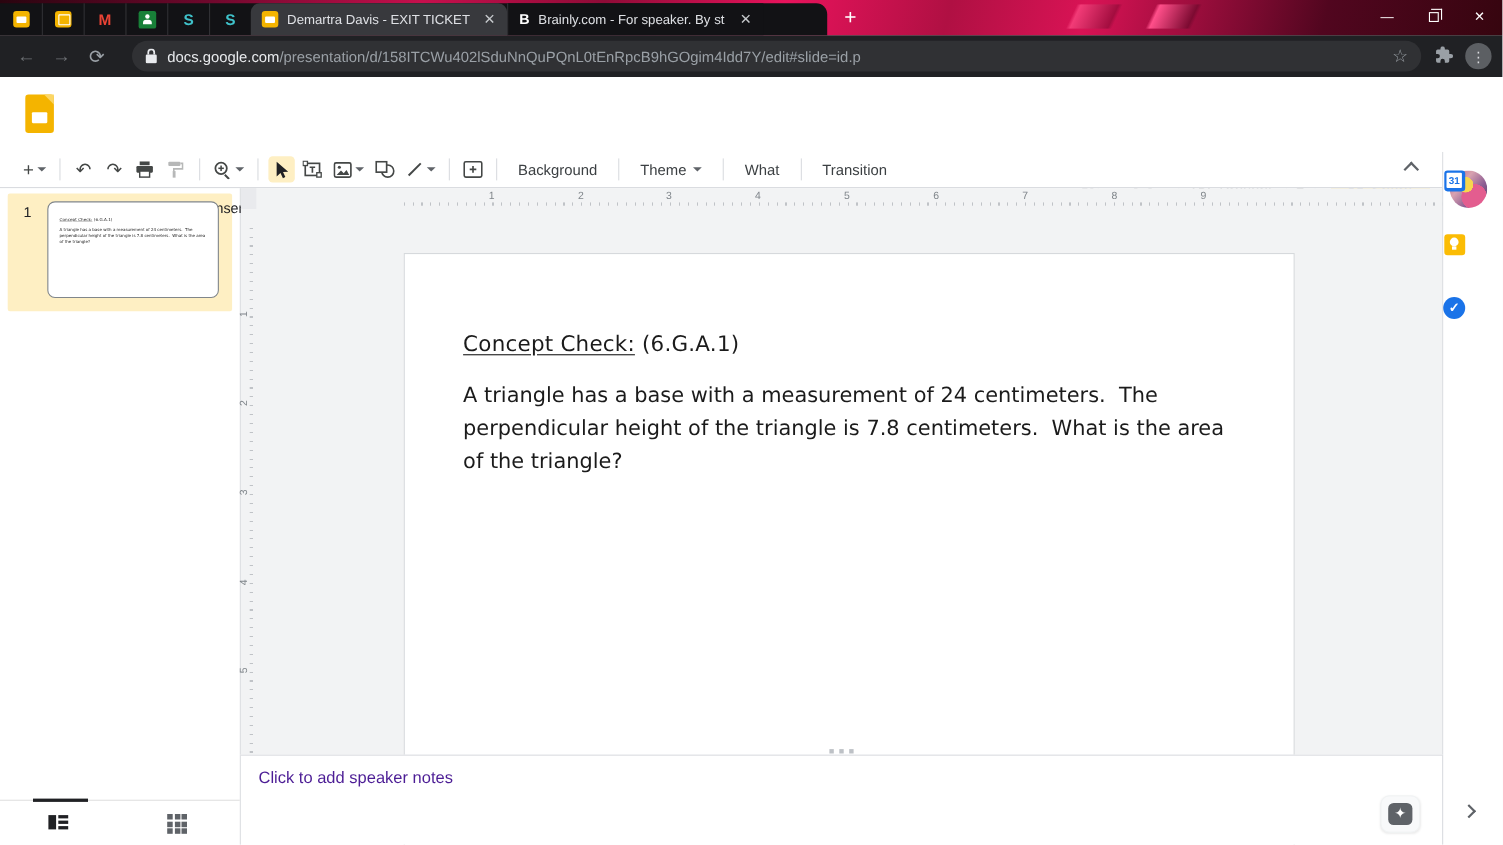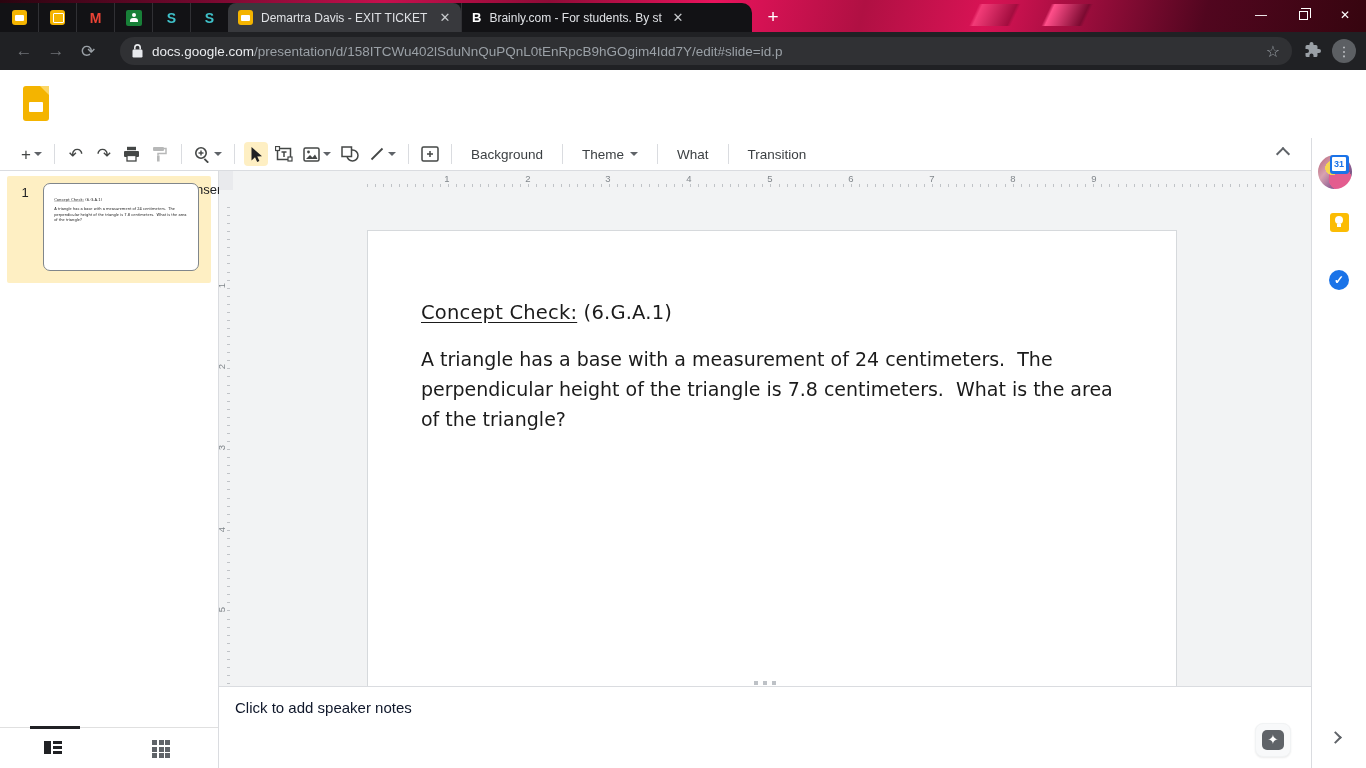--- a/index.html
+++ b/index.html
@@ -105,21 +105,21 @@
   .vruler .num{ position:absolute; left:0px; font-size:9.5px; color:#80868b; transform:rotate(-90deg); }
   .ruler-corner{ position:absolute; left:0; top:0; width:14px; height:19px; background:#e9eaed; }
   .page{ position:absolute; left:148px; top:36px; width:810px; height:559px; background:#fff; border:1px solid #d6d9dc;margin-top:23px; }
   .page-heading{ position:absolute; left:53px; top:70px; font-family:"DejaVu Sans", sans-serif; font-size:19.5px; color:#1b1b1b; letter-spacing:.2px; }
   .page-heading .u{ text-decoration:underline; text-underline-offset:3px; }
   .page-body{ position:absolute; left:53px; top:113px; width:706px; font-family:"DejaVu Sans", sans-serif; font-size:19px; line-height:30px; color:#1b1b1b; white-space:pre-wrap; }
   .notes-handle{ position:absolute; left:50%; bottom:1px; transform:translateX(-50%); display:flex; gap:5px; }
   .notes-handle i{ width:4px; height:4px; background:#bdc1c6; display:block; }
 
   
-  .right-rail{ width:55px; background:#fff; border-left:1px solid #dadce0; display:flex; flex-direction:column; align-items:center; padding-top:16px; gap:38px; }
+  .right-rail{ width:55px; background:#fff; border-left:1px solid #dadce0; display:flex; flex-direction:column; padding-top:16px; gap:38px; }
   .rail-icon{ width:20px; height:20px; display:flex; align-items:center; justify-content:center; }
   .cal-icon{ width:19px; height:19px; background:#1a73e8; border-radius:3px; display:flex; align-items:center; justify-content:center; position:relative;}
   .cal-icon::before{ content:""; position:absolute; inset:2.5px; background:#fff; border-radius:1px; }
   .cal-icon span{ position:relative; font-size:9px; font-weight:bold; color:#1a73e8; }
   .keep-icon{ width:19px; height:19px; background:#fbbc04; border-radius:3px; position:relative; }
   .keep-icon::before{ content:""; position:absolute; left:5.5px; top:3.5px; width:8px; height:8px; background:#fff; border-radius:50%; }
   .keep-icon::after{ content:""; position:absolute; left:7.5px; top:11px; width:4px; height:3.5px; background:#fff; }
   .tasks-icon{ width:20px; height:20px; background:#1a73e8; border-radius:50%; color:#fff; font-size:12px; font-weight:bold; display:flex; align-items:center; justify-content:center; }
 
   
@@ -128,21 +128,21 @@
   .view-bar{ position:absolute; left:0; right:0; top:41px; border-top:1px solid #e0e0e0; height:41px; }
   .view-indicator{ position:absolute; left:30px; top:-2px; width:50px; height:3px; background:#202124; }
   .viewmode{ position:absolute; top:12px; width:18px; height:16px; }
   .vm-film{ left:44px; }
   .vm-film i.block{ position:absolute; left:0; top:1px; width:7px; height:13px; background:#202124; }
   .vm-film i.l1,.vm-film i.l2,.vm-film i.l3{ position:absolute; left:9px; width:9px; height:3px; background:#202124; }
   .vm-film i.l1{top:1px} .vm-film i.l2{top:6px} .vm-film i.l3{top:11px}
   .vm-grid{ left:152px; display:grid; grid-template-columns:repeat(3,5px); grid-auto-rows:5px; gap:1.5px; }
   .vm-grid i{ background:#5f6368; }
   .notes-area{ flex:1; border-top:1px solid #dadce0; position:relative; background:#fff; }
-  .notes-placeholder{ position:absolute; left:16px; top:12px; font-size:15px; color:#0f172a; }
+  .notes-placeholder{ position:absolute; left:16px; top:12px; font-size:15px; color:#4c1d95; }
   .explore-btn{ position:absolute; right:20px; bottom:11px; width:36px; height:34px; background:#f8f9fa; border:1px solid #f1f3f4; border-radius:8px; display:flex; align-items:center; justify-content:center; box-shadow:0 1px 2px rgba(0,0,0,.08); }
   .explore-glyph{ width:22px; height:20px; background:#5f6368; border-radius:5px; color:#fff; font-size:13px; line-height:20px; text-align:center; }
   .bottom-right{ width:55px; border-left:1px solid #dadce0; position:relative; }
   .panel-chevron{ position:absolute; left:18px; top:46px; width:10px; height:10px; }
   .panel-chevron::before{ content:""; position:absolute; left:1px; top:1px; width:7px; height:7px; border-top:2px solid #5f6368; border-right:2px solid #5f6368; transform:rotate(45deg); }
 
   svg{ display:block; }
 </style>
 </head>
 <body>
@@ -167,21 +167,21 @@
     <div class="pinned-tab">
         <span class="fav-letter fav-schoology">S</span>
       </div>
     <div class="tab active">
       <span class="fav-slides"></span>
       <span class="title">Demartra Davis - EXIT TICKET 1</span>
       <span class="close">✕</span>
     </div>
     <div class="tab inactive">
       <span class="fav-brainly">B</span>
-      <span class="title">Brainly.com - For students. By st</span>
+      <span class="title">Brainly.com - For speaker. By st</span>
       <span class="close">✕</span>
     </div>
   </div>
   <div class="newtab-btn">+</div>
   <div class="win-controls">
     <div class="win-btn">—</div>
     <div class="win-btn">
         <span class="restore-glyph"></span>
       </div>
     <div class="win-btn">✕</div>

